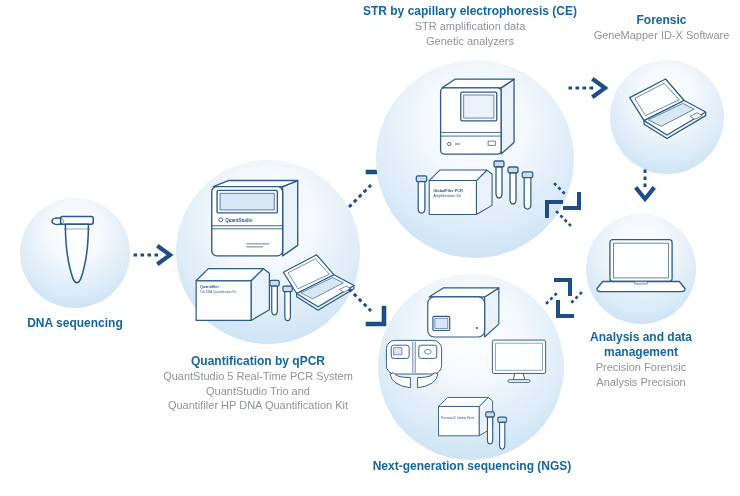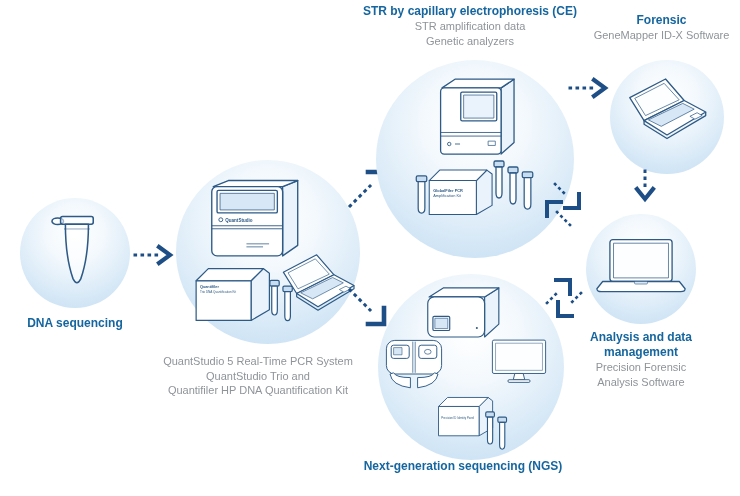--- a/index.html
+++ b/index.html
@@ -87,20 +87,21 @@
         <polygon points="30,55 15,31 56,10 77,33" fill="#fdfeff" stroke-width="1"></polygon>
         <polygon points="28,62 84,34 114,50 60,82"></polygon>
         <path d="M28,62 L28,67 L60,87 L114,55 L114,50" fill="none"></path>
         <polygon points="34,61 82,38 98,46 52,70" fill="#d8e7f5" stroke-width="1"></polygon>
         <polygon points="92,56 102,51 109,55 99,60" stroke-width="1"></polygon>
       </g>
     </svg>
   </div>
 
   <div class="abs" style="left:116px; top:354px; width:284px;">
+    <div class="heading">Quantification by qPCR</div>
     <div class="gray-line">QuantStudio 5 Real-Time PCR System</div>
     <div class="gray-line">QuantStudio Trio and</div>
     <div class="gray-line">Quantifiler HP DNA Quantification Kit</div>
   </div>
 
   <svg class="abs" style="left:343px; top:161px;" width="52" height="52">
     <line x1="7" y1="45" x2="27" y2="25" stroke="#1d4e86" stroke-width="3" stroke-dasharray="0.6 6.4" stroke-linecap="square"></line>
     <polyline points="25,11 41,11 41,27" fill="none" stroke="#1d4e86" stroke-width="4.6" stroke-linecap="square"></polyline>
   </svg>
 
@@ -211,21 +212,21 @@
         <path d="M12,60 L118,60 L126,70 Q126,74 120,74 L10,74 Q4,74 4,70 Z"></path>
         <rect x="56" y="60" width="18" height="3.5" rx="1.5" fill="#d8e7f5" stroke-width="0.8"></rect>
       </g>
     </svg>
   </div>
 
   <div class="abs" style="left:569px; top:330px; width:144px;">
     <div class="heading">Analysis and data</div>
     <div class="heading">management</div>
     <div class="gray-line">Precision Forensic</div>
-    <div class="gray-line">Analysis Software</div>
+    <div class="gray-line">Analysis Precision</div>
   </div>
 
   <svg class="abs" style="left:542px; top:274px;" width="34" height="34">
     <line x1="5" y1="29" x2="15" y2="19" stroke="#1d4e86" stroke-width="2.6" stroke-dasharray="0.5 5.5" stroke-linecap="square"></line>
     <polyline points="14,6 28,6 28,20" fill="none" stroke="#1d4e86" stroke-width="4" stroke-linecap="square"></polyline>
   </svg>
   <svg class="abs" style="left:552px; top:288px;" width="34" height="34">
     <line x1="29" y1="5" x2="17" y2="17" stroke="#1d4e86" stroke-width="2.6" stroke-dasharray="0.5 5.5" stroke-linecap="square"></line>
     <polyline points="6,14 6,28 20,28" fill="none" stroke="#1d4e86" stroke-width="4" stroke-linecap="square"></polyline>
   </svg>
@@ -278,17 +279,17 @@
     <svg class="ill abs" style="left:106px; top:136px;" width="26" height="42" viewBox="0 0 30 48">
       <g stroke="#2d5a86" stroke-width="1.3" fill="#ffffff" stroke-linejoin="round">
         <rect x="2" y="2" width="10" height="6" rx="1.5" fill="#c9ddf0"></rect>
         <path d="M4,8 L4,34 Q4,39 7,39 Q10,39 10,34 L10,8 Z"></path>
         <rect x="16" y="8" width="10" height="6" rx="1.5" fill="#c9ddf0"></rect>
         <path d="M18,14 L18,40 Q18,45 21,45 Q24,45 24,40 L24,14 Z"></path>
       </g>
     </svg>
   </div>
 
-  <div class="abs" style="left:311px; top:459px; width:304px;">
+  <div class="abs" style="left:320px; top:459px; width:304px;">
     <div class="heading">Next-generation sequencing (NGS)</div>
   </div>
 
 </div>
 
 </body></html>

